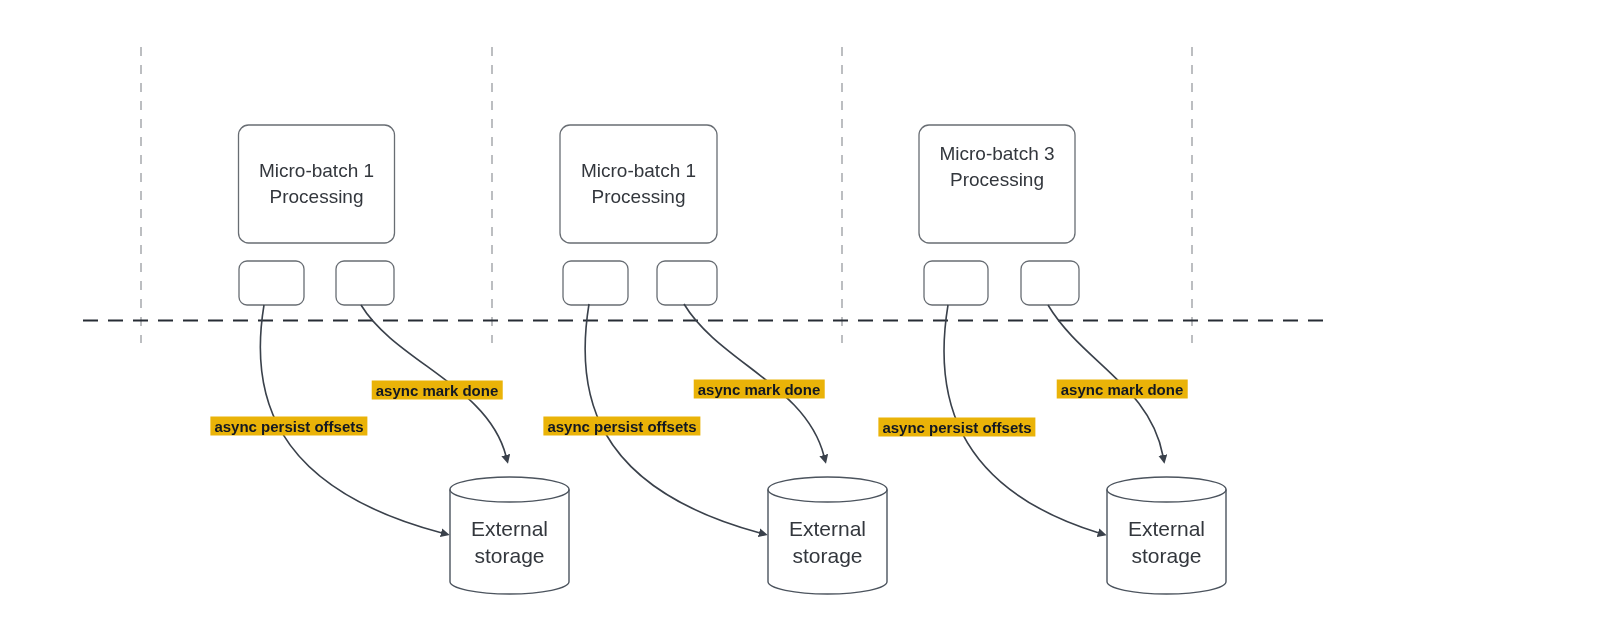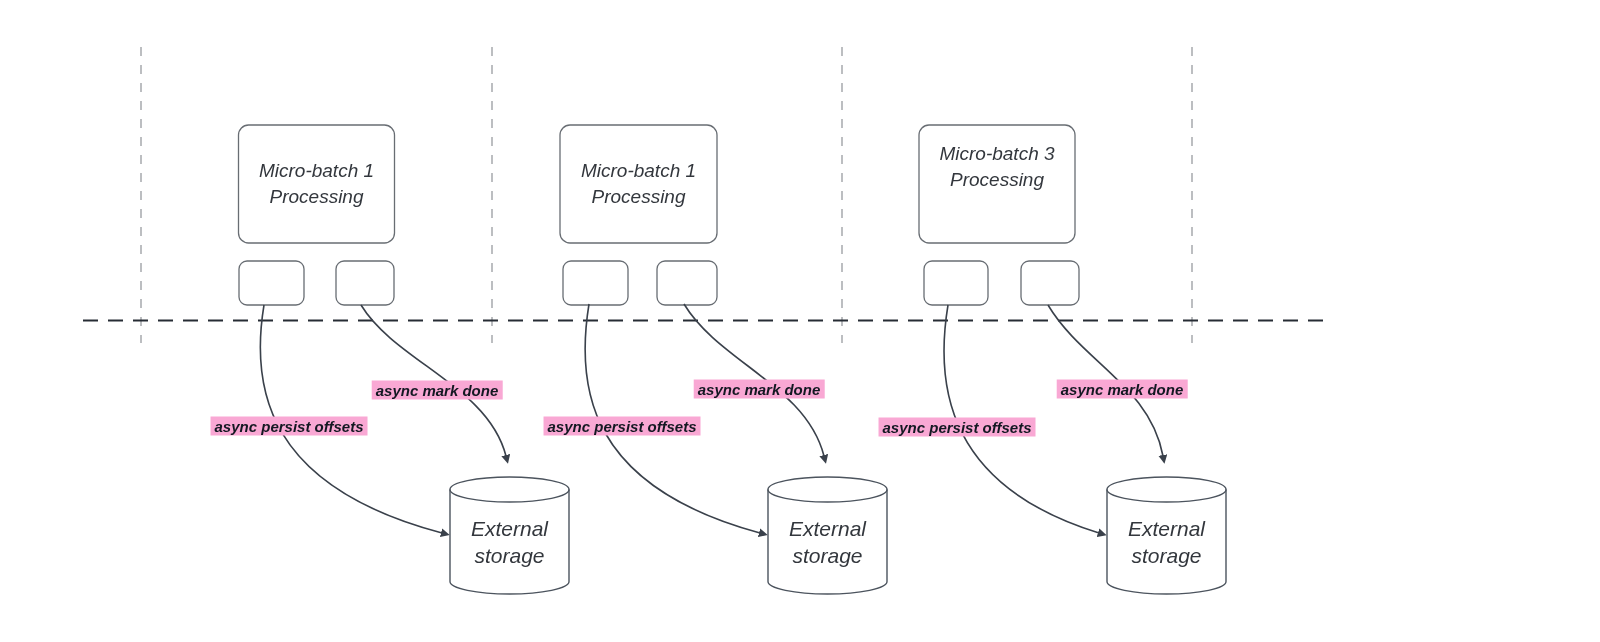--- a/index.html
+++ b/index.html
@@ -7,21 +7,20 @@
     padding: 0;
     background: #ffffff;
     font-family: "Liberation Sans", sans-serif;
   }
   .canvas {
     position: relative;
     width: 1332px;
     height: 642px;
     background: #ffffff;
     overflow: hidden;
-    font-style: italic;
   }
   .canvas svg {
     position: absolute;
     left: 0;
     top: 0;
   }
   .abs {
     position: absolute;
     transform: translate(-50%, -50%);
     text-align: center;
@@ -34,21 +33,21 @@
   }
   .storage-label {
     font-size: 21px;
     line-height: 27px;
     color: #33373d;
   }
   .edge-label {
     font-size: 15px;
     font-weight: bold;
     color: #131822;
-    background: #f9a8d4;
+    background: #eab308;
     padding: 1px 4px;
   }
   .time-label {
     font-size: 20px;
     color: #3e4450;
   }
 </style>
 </head>
 <body>
 

